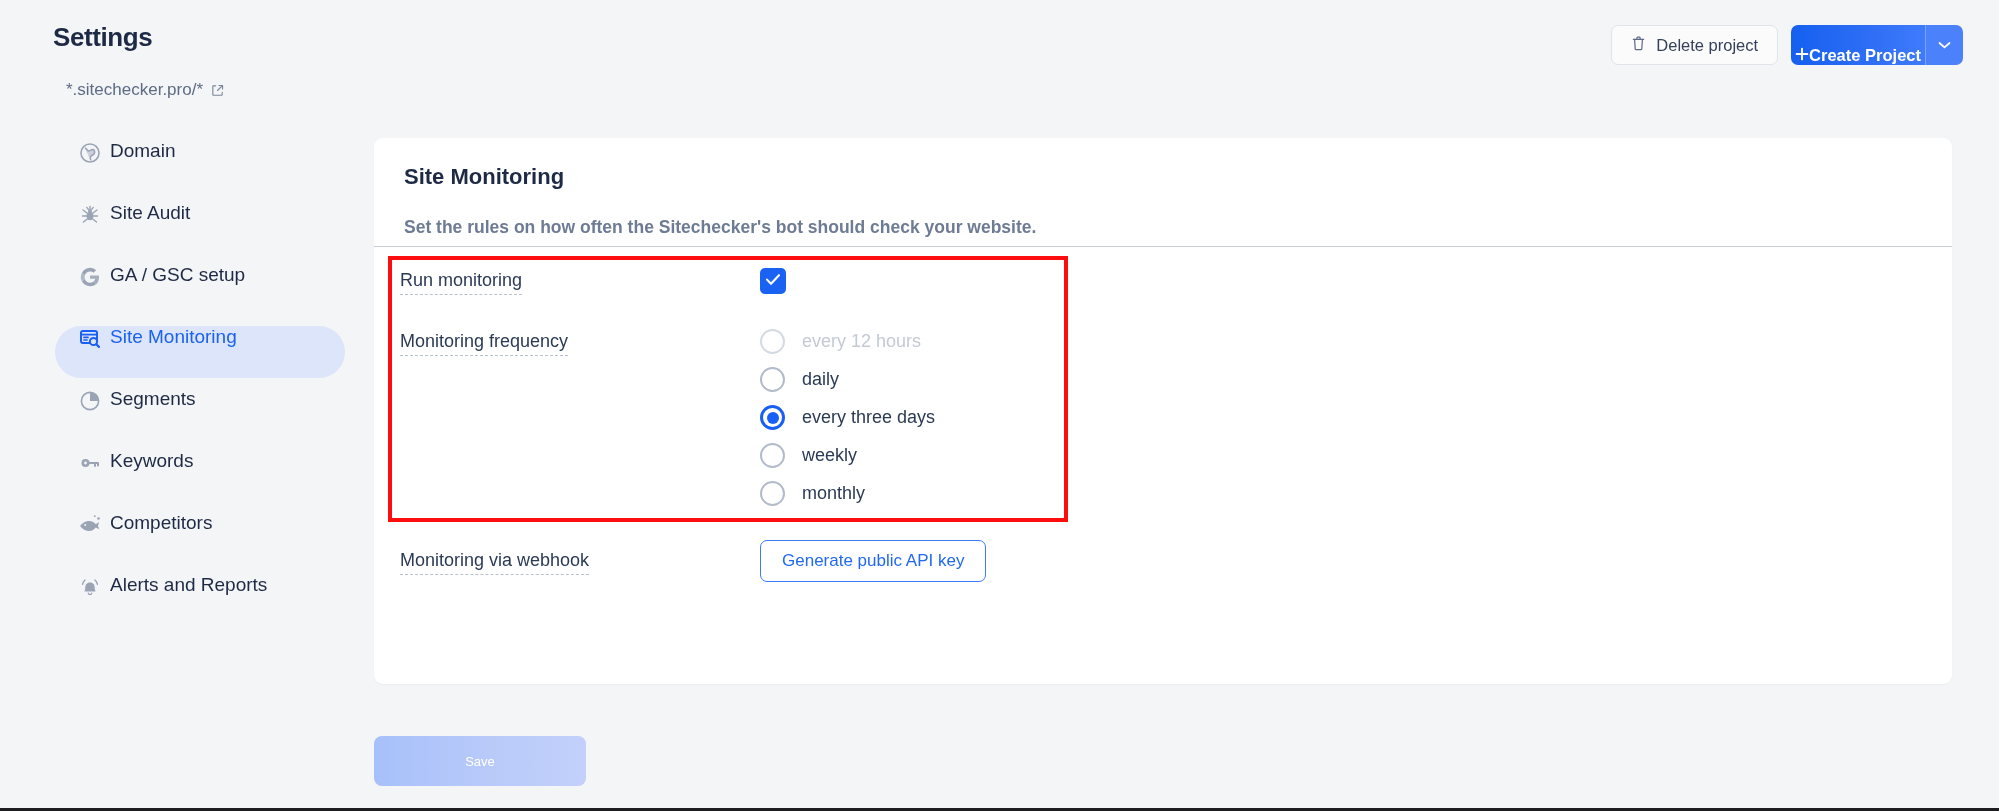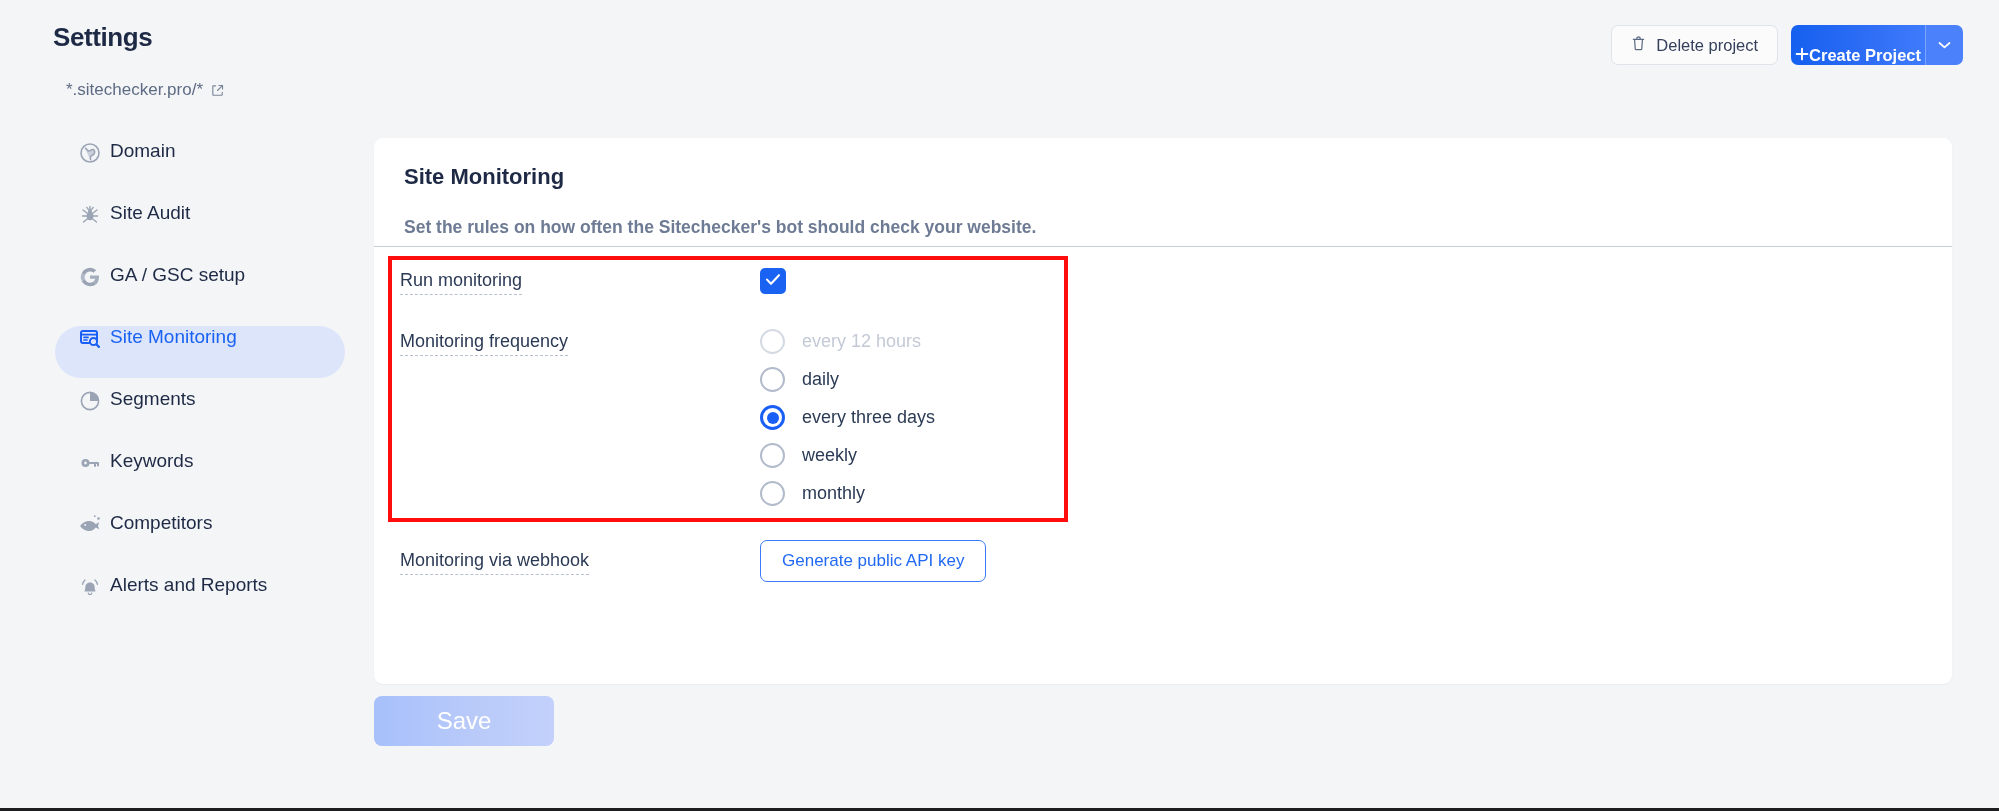--- a/index.html
+++ b/index.html
@@ -140,25 +140,25 @@
 
   .row-webhook { margin-top: 34px; display: flex; align-items: center; }
   .btn-apikey {
     height: 42px; padding: 0 21px;
     background: #fff; border: 1.5px solid #3a7afb; border-radius: 7px;
     color: #2169f3; font-size: 17px; cursor: pointer;
   }
 
   
   .btn-save {
-    position: absolute; left: 374px; top: 696px;
-    width: 180px; height: 50px;
+    position: absolute; left: 374px; top: 736px;
+    width: 212px; height: 50px;
     background: linear-gradient(90deg, #a7c0fb 0%, #b9caf9 55%, #c2d0fb 100%);
     border: none; border-radius: 8px;
-    color: #ffffff; font-size: 24px; cursor: default;
+    color: #ffffff; font-size: 13px; cursor: default;
   }
 </style>
 </head>
 <body>
 
 <div class="page">
 
   <div class="header">
     <div class="page-title">Settings</div>
 

